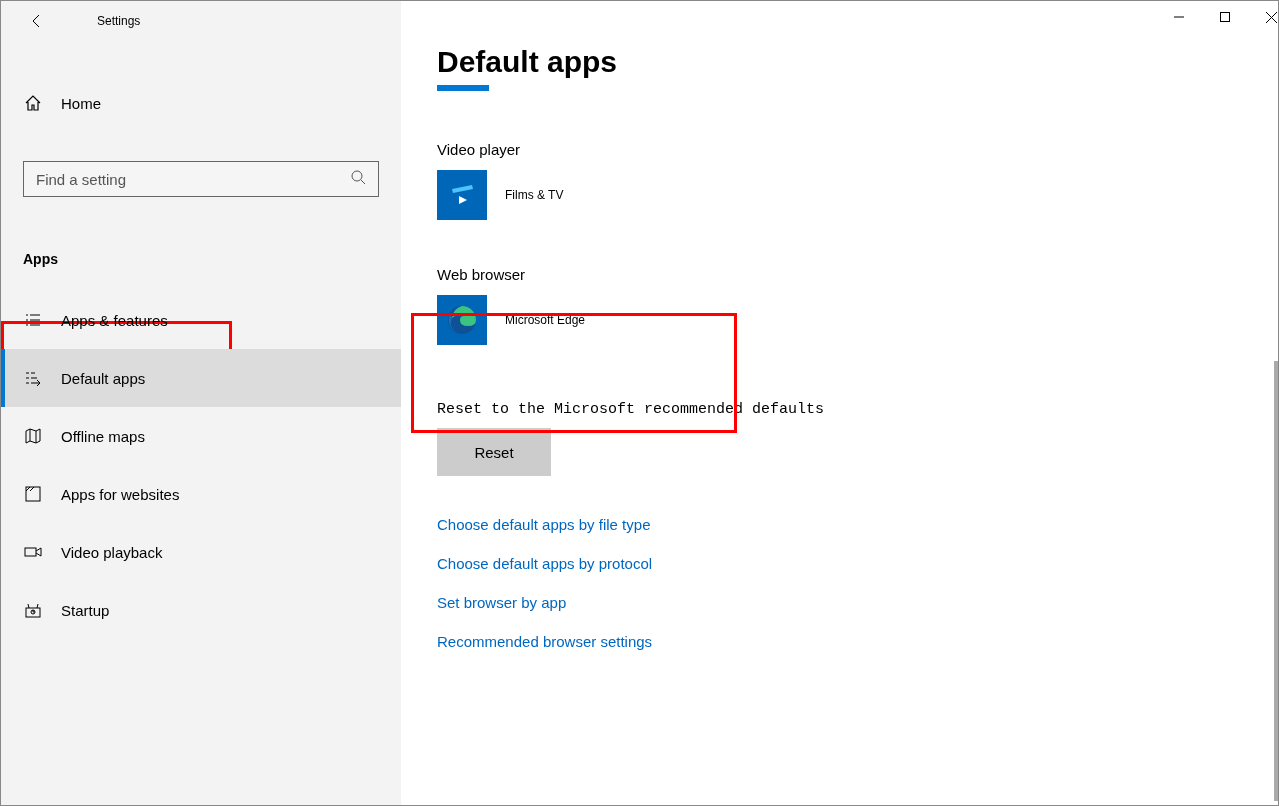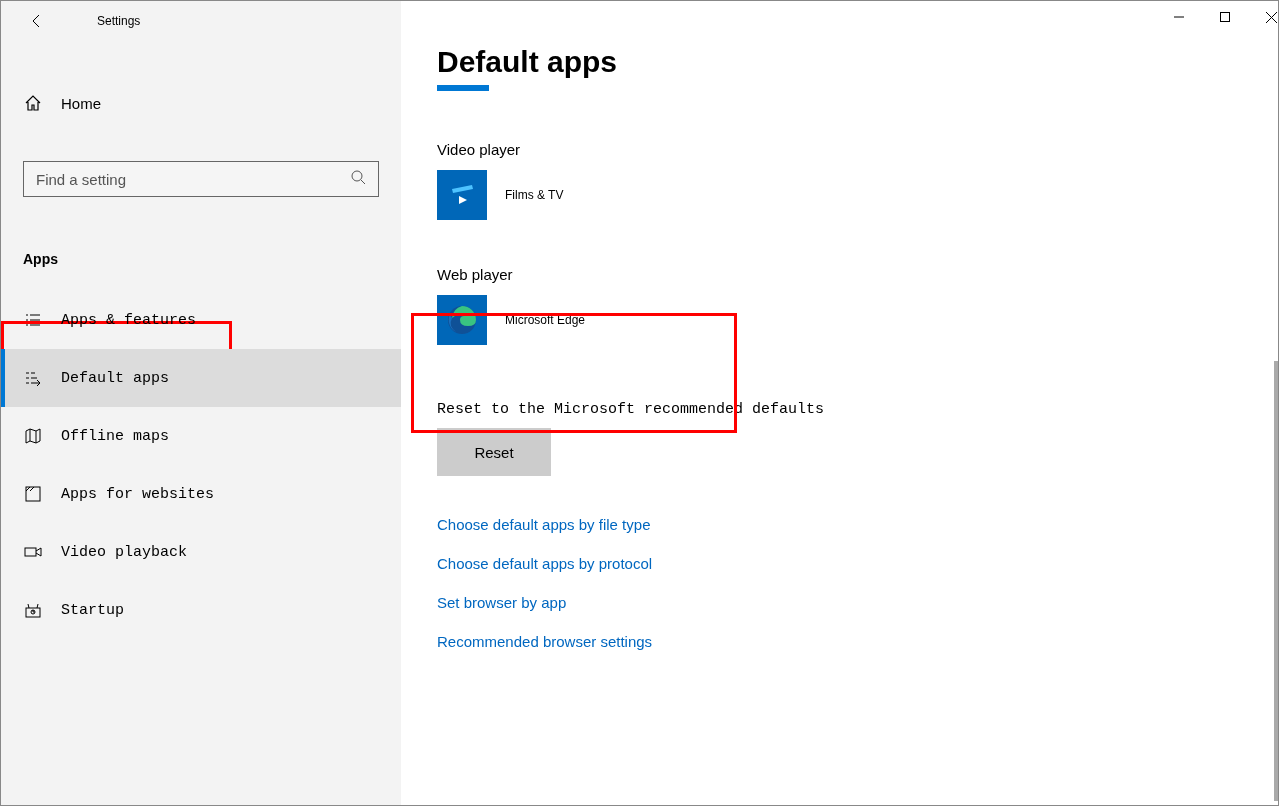--- a/index.html
+++ b/index.html
@@ -110,21 +110,20 @@
     }
     .nav-icon {
       width: 20px;
       height: 20px;
       display: flex;
       align-items: center;
       justify-content: center;
     }
     .nav-label {
       font-size: 15px;
-      font-family: Liberation Mono, monospace;
     }
     .red-highlight-1 {
       position: absolute;
       border: 3px solid #ff0000;
       left: 0;
       top: 320px;
       width: 231px;
       height: 52px;
       pointer-events: none;
     }
@@ -383,21 +382,21 @@
               <path d="M6 10 L26 6 L27 10 L7 14 Z" fill="#4dc3ff"></path>
               <rect x="6" y="14" width="20" height="14" fill="#0067b8"></rect>
               <path d="M13 17 L21 21 L13 25 Z" fill="#fff"></path>
             </svg>
         </div>
         <span class="app-name">Films &amp; TV</span>
       </div>
 
       <div style="height:6px"></div>
 
-      <div class="category-label">Web player</div>
+      <div class="category-label">Web browser</div>
       <div class="app-tile">
         <div class="app-icon">
           <svg width="36" height="36" viewBox="0 0 36 36">
             <circle cx="18" cy="18" r="14" fill="#0f5197"></circle>
             <path d="M18 4 A14 14 0 0 1 32 18 Q32 24 24 24 Q16 24 16 18 Q16 14 20 14 Q14 10 8 16 A14 14 0 0 1 18 4" fill="#39c481"></path>
             <path d="M8 16 Q4 24 12 30 A14 14 0 0 1 6 12 Q6 14 8 16" fill="#1a6fbf"></path>
           </svg>
         </div>
         <span class="app-name">Microsoft Edge</span>
       </div>

